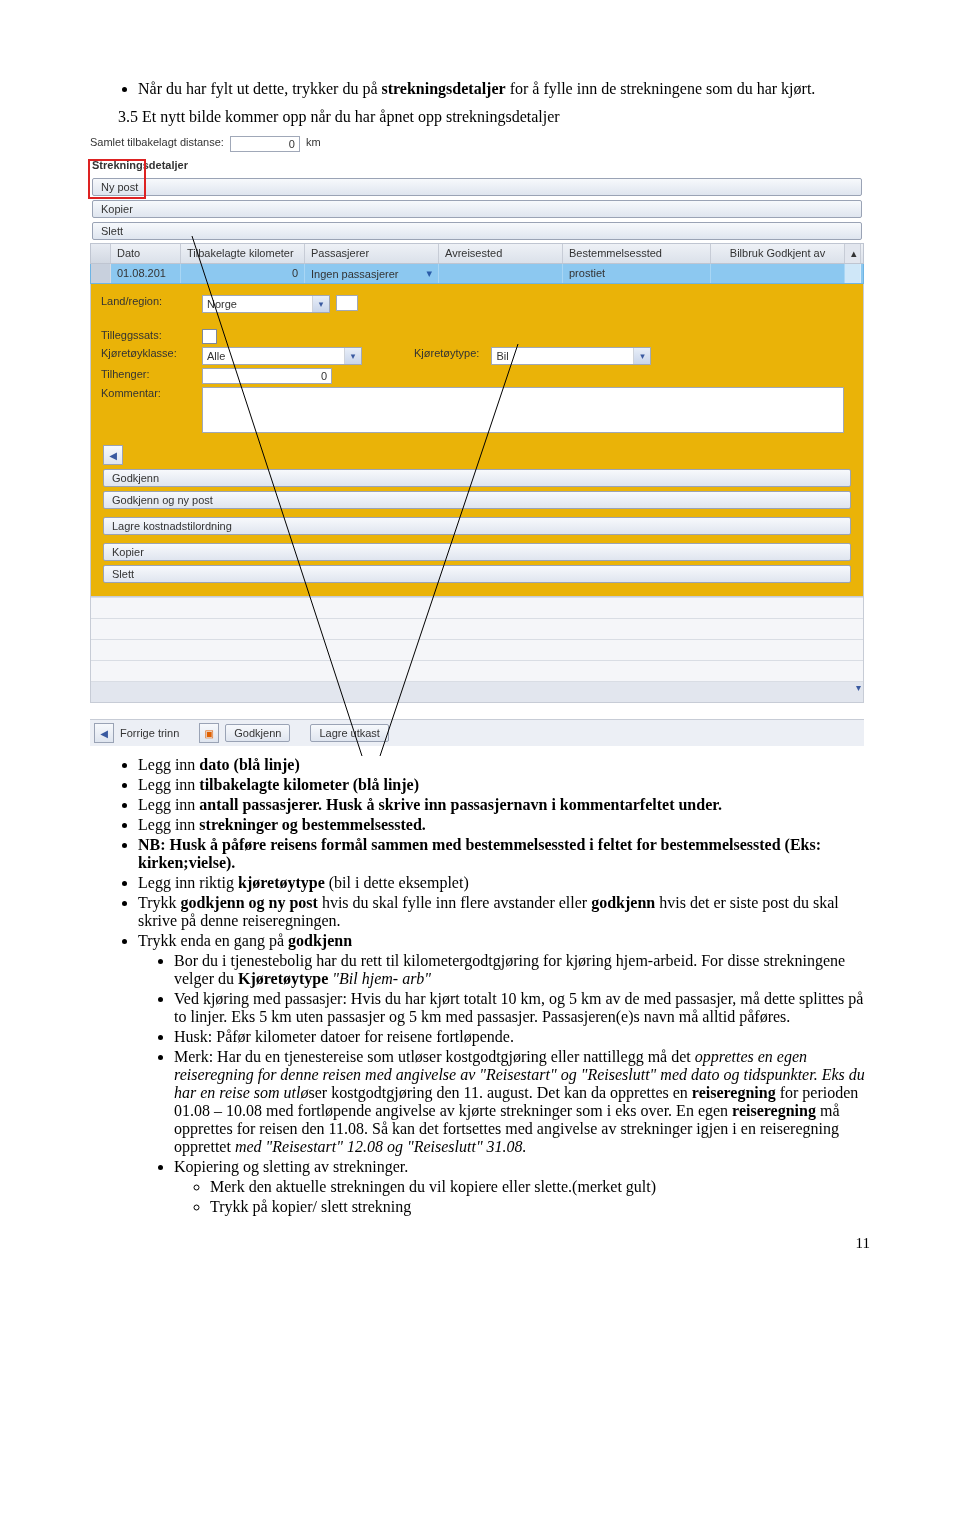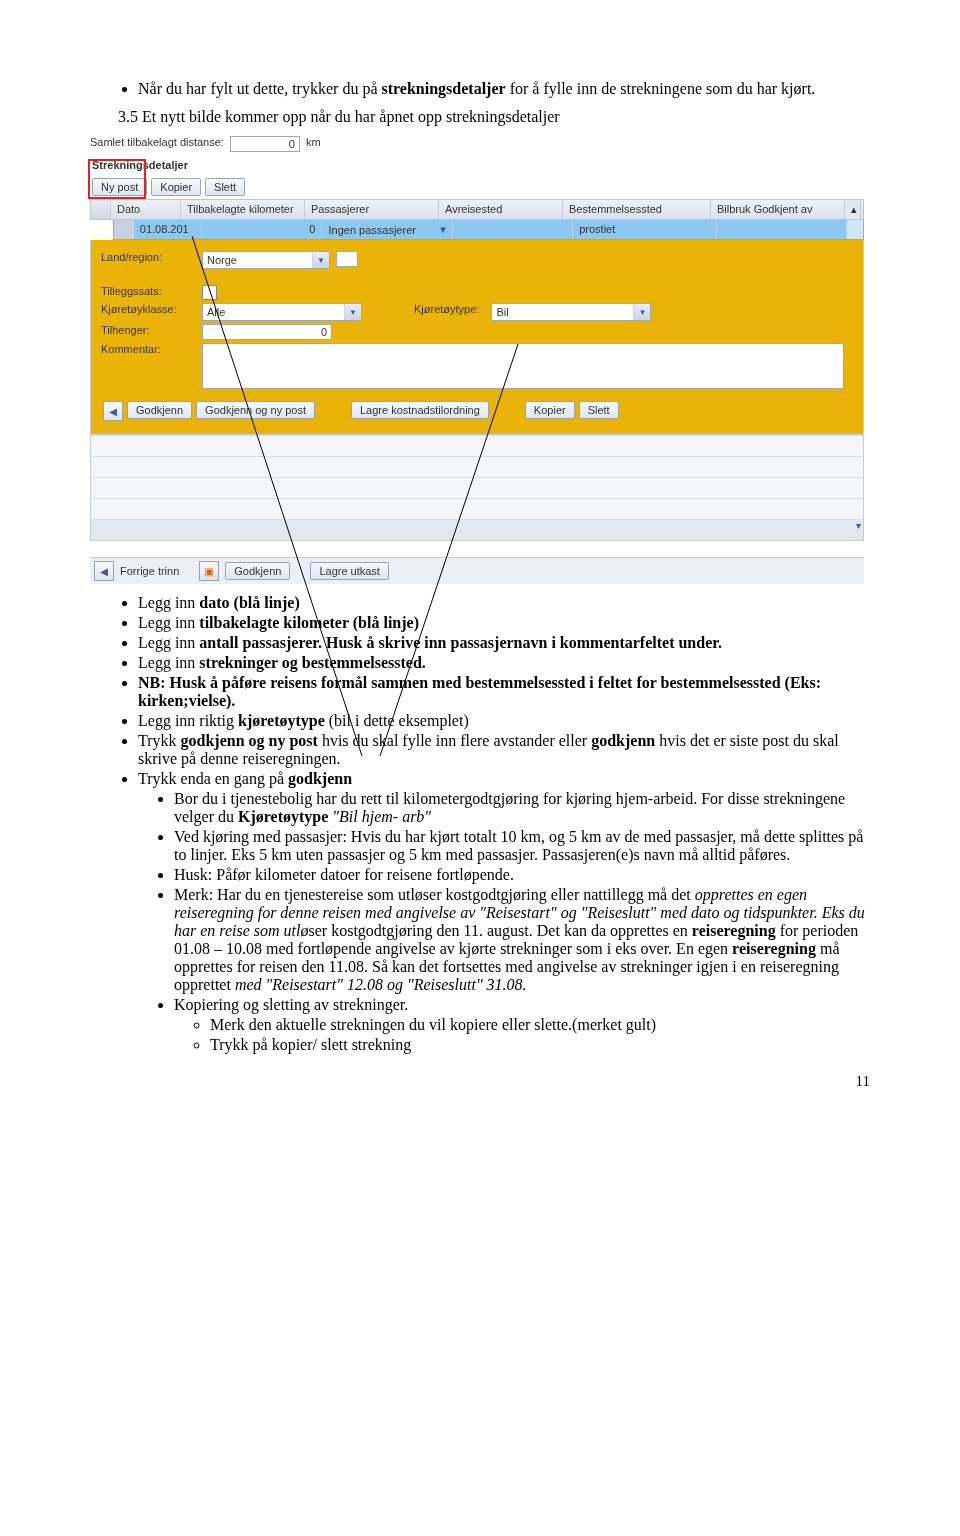--- a/index.html
+++ b/index.html
@@ -48,21 +48,21 @@
   }
   .combo .arrow, .dd-arrow {
     width: 16px; height: 16px;
     display: inline-flex; align-items: center; justify-content: center;
     border-left: 1px solid #cfd3da;
     background: linear-gradient(#e8eef8,#c9d5ea);
     color: #3a5aa0;
     font-size: 9px;
   }
   .section-title { font-weight: bold; padding: 4px 2px 4px 2px; }
-  .toolbar { display: flex; gap: 4px; padding: 3px 2px; }
+  .toolbar { display: flex; gap: 4px; padding: 3px 2px; flex-direction: column; }
   .btn {
     border: 1px solid #9aa3b5;
     background: linear-gradient(#f7f9fc,#dfe5ef);
     padding: 1px 8px;
     height: 18px;
     display: inline-flex;
     align-items: center;
     font-size: 11px;
     border-radius: 2px;
     box-sizing: border-box;
@@ -82,23 +82,23 @@
     padding: 3px 6px;
     border-right: 1px solid #c7ccd6;
     box-sizing: border-box;
   }
   .col-handle { width: 20px; background: linear-gradient(#e7ebf2,#d2d8e2); }
   .col-dato   { width: 70px; }
   .col-km     { width: 124px; }
   .col-pass   { width: 134px; }
   .col-avr    { width: 124px; }
   .col-best   { width: 148px; }
-  .col-bil    { width: 134px; }
+  .col-bil    { width: 134px; text-align: center; }
   .col-scroll { width: 16px; background:#e2e6ee; border-right:none; }
-  .sel-row { display:flex; background:#8cc8f0; font-size:11px; border:1px solid #6eb4e4; border-top:none;margin-left:23px; }
+  .sel-row { display:flex; background:#8cc8f0; font-size:11px; border:1px solid #6eb4e4; border-top:none; }
   .sel-row div { padding:3px 6px; box-sizing:border-box; border-right:1px solid rgba(255,255,255,0.25); }
   .sel-row .col-handle { background:#c8d0dd; }
   .detail-panel {
     background:#eab308;
     border:1px solid #c7ccd6;
     border-top:none;
     padding:8px 10px 10px 10px;
   }
   .dp-label { width: 95px; display:inline-block; color:#333; }
   .big-text {

